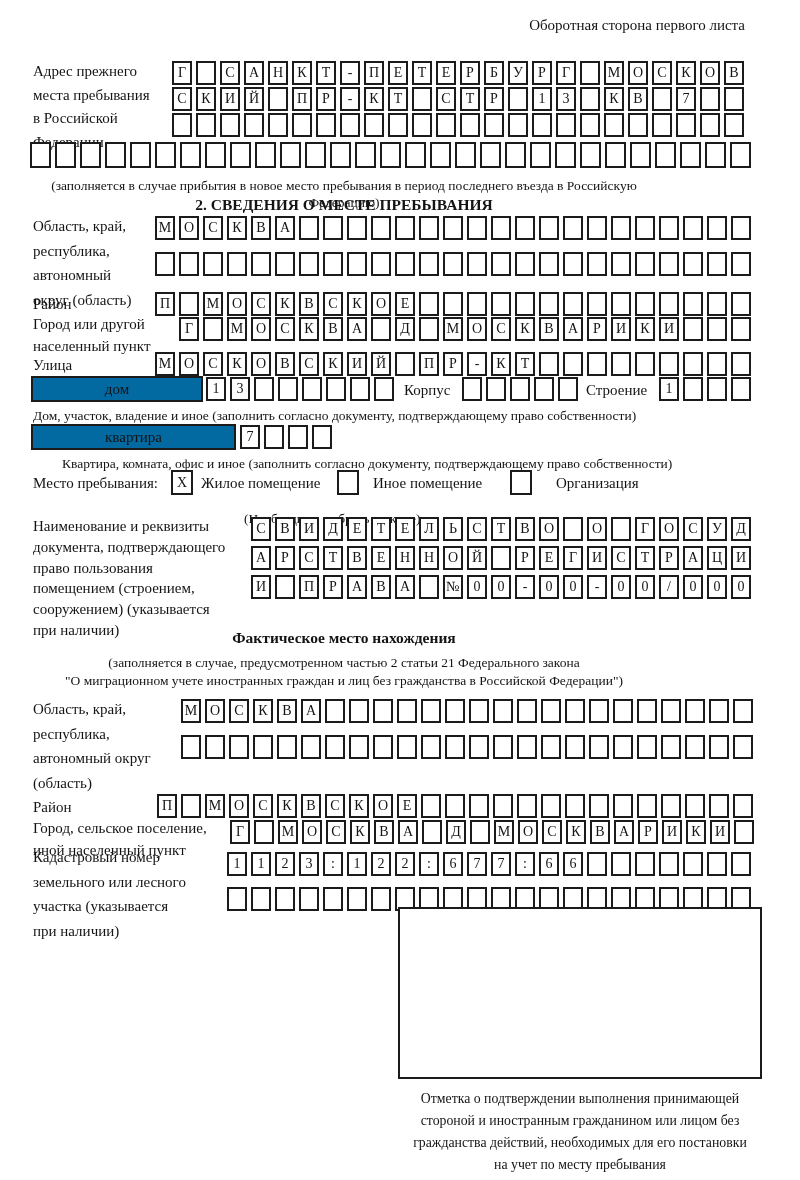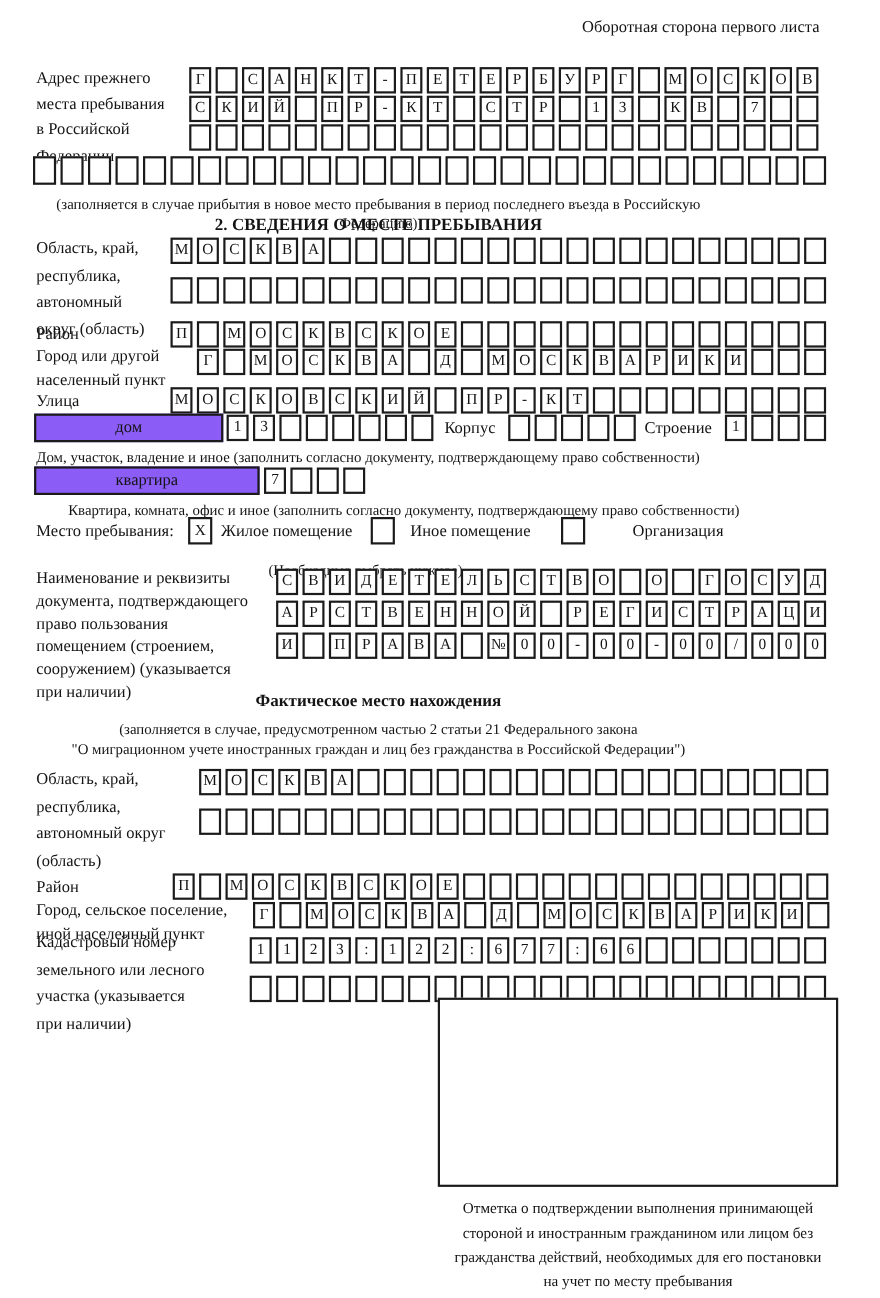--- a/index.html
+++ b/index.html
@@ -13,21 +13,21 @@
   .title { position:absolute; font-weight:bold; font-size:15.5px; }
   .boxrow { position:absolute; display:flex; gap:4px; }
   .cell {
     box-sizing:border-box; flex:0 0 20px; width:20px; height:24px;
     border:2px solid #1b1b1b; display:flex; align-items:center; justify-content:center;
     font-size:14px; line-height:1; background:#fff;
   }
   .boxrow.big .cell { flex-basis:21px; width:21px; height:26px; }
   .widebox {
     position:absolute; box-sizing:border-box; height:26px; border:2px solid #1b1b1b;
-    display:flex; align-items:center; justify-content:center; font-size:15px; background:#8b5cf6;
+    display:flex; align-items:center; justify-content:center; font-size:15px; background:#0369a1;
   }
   .checkbox {
     position:absolute; box-sizing:border-box; width:22px; height:25px; border:2px solid #1b1b1b;
     display:flex; align-items:center; justify-content:center; font-size:14px; background:#fff;
   }
   .bigbox { position:absolute; box-sizing:border-box; border:2px solid #1b1b1b; background:#fff; }
 </style>
 </head>
 <body>
 
@@ -334,21 +334,21 @@
       <span class="cell"></span>
     </div>
   <div class="cap" style="left:33px; top:455px;margin-left:29px;">Квартира, комната, офис и иное (заполнить согласно документу, подтверждающему право собственности)</div>
 
   <div class="lbl" style="left:33px; top:472px;">Место пребывания:</div>
   <div class="checkbox" style="left:171px; top:470px;">X</div>
   <div class="lbl" style="left:201px; top:472px;">Жилое помещение</div>
   <div class="checkbox" style="left:337px; top:470px;"></div>
   <div class="lbl" style="left:373px; top:472px;">Иное помещение</div>
   <div class="checkbox" style="left:510px; top:470px;"></div>
-  <div class="lbl" style="left:556px; top:472px;margin-left:19px;">Организация</div>
+  <div class="lbl" style="left:556px; top:472px;">Организация</div>
   <div class="cap" style="left:244px; top:498px;margin-top:12px;">(Необходимо выбрать нужное)</div>
 
   <div class="lbl" style="left:33px; top:516px; line-height:20.8px;">Наименование и реквизиты
 документа, подтверждающего
 право пользования
 помещением (строением,
 сооружением) (указывается
 при наличии)</div>
   <div class="boxrow" style="left:251px; top:517px;">
       <span class="cell">С</span>

